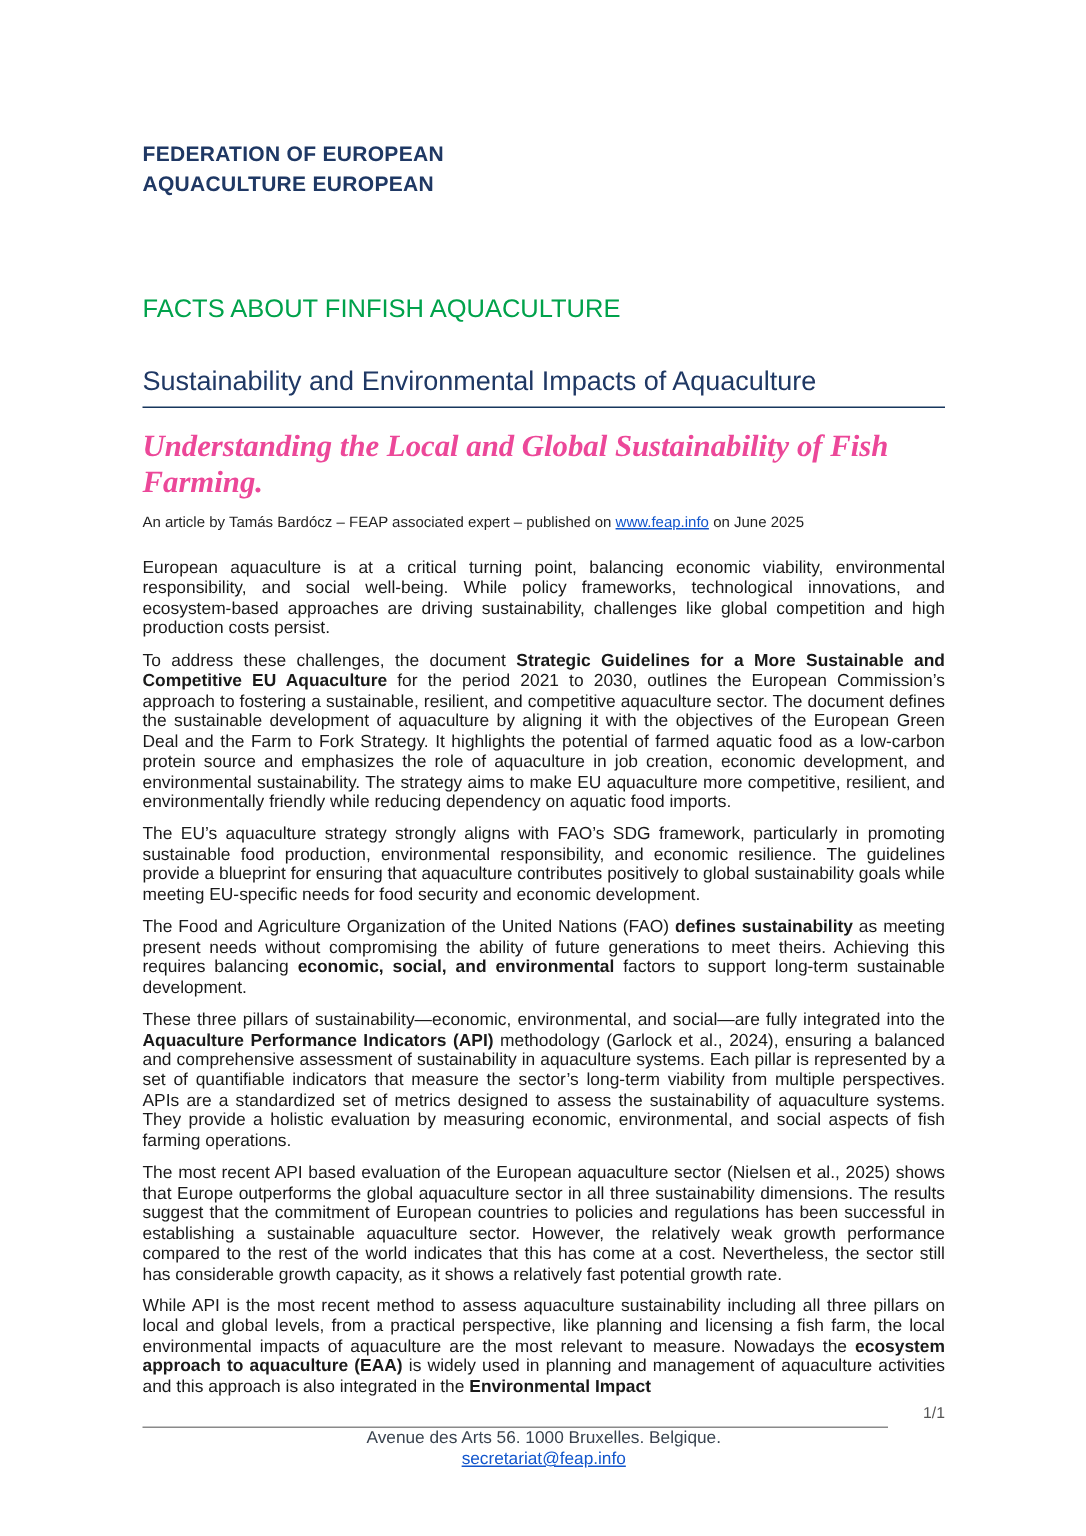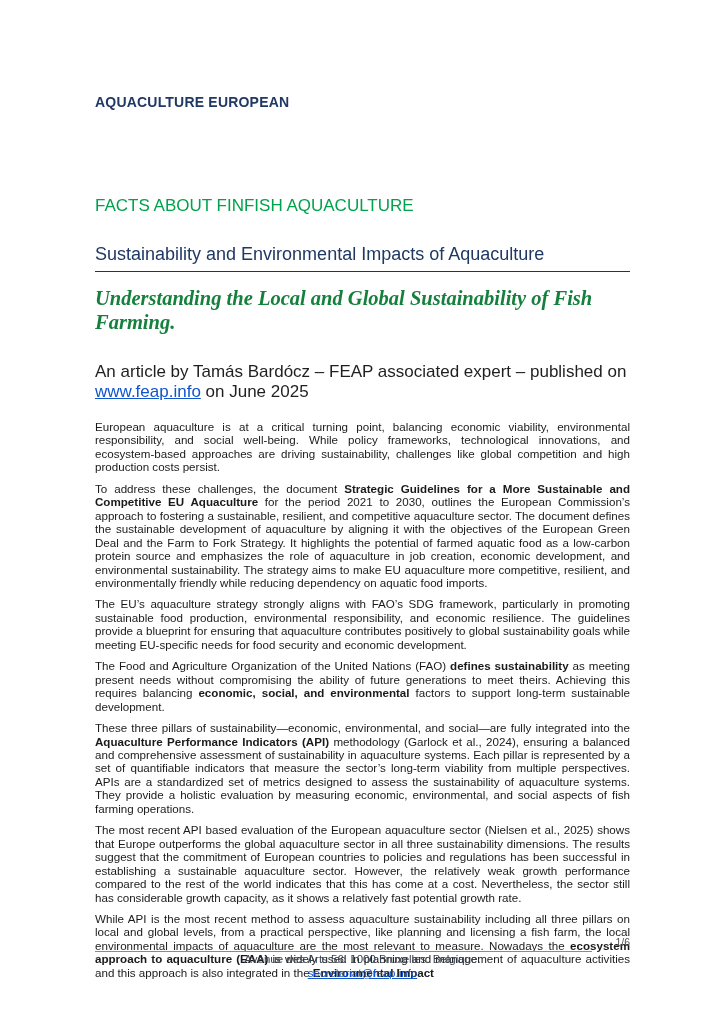--- a/index.html
+++ b/index.html
@@ -38,25 +38,25 @@
     font-weight:normal;
     line-height:21px;
     padding-bottom:6px;
     border-bottom:1.5px solid #17365D;
   }
   .subtitle {
     margin-top:14px;
     font-family:"Liberation Serif", serif;
     font-style:italic;
     font-weight:bold;
-    color:#15803d;
+    color:#ec4899;
     font-size:20.5px;
     line-height:24px;
   }
-  .byline { margin-top:28px; font-size:17px; color:#1f1f1f; }
+  .byline { margin-top:9px; font-size:10px; color:#1f1f1f; }
   .byline a, .footer a { color:#1155CC; text-decoration:underline; }
 
   .article-body { margin-top:18px; }
   .para {
     font-size:11.6px;
     line-height:13.45px;
     text-align:justify;
     margin-bottom:8px;
     color:#1a1a1a;
   }
@@ -68,20 +68,21 @@
   .footer-line { text-align:center; color:#39434F; line-height:14px; }
   .footer-line.first { margin-top:3px; }
 </style>
 </head>
 <body>
 
 <div class="page">
 
   <div class="header">
     <div class="org-title">
+      <div>FEDERATION OF EUROPEAN</div>
       <div>AQUACULTURE EUROPEAN</div>
     </div>
 
   </div>
 
   <div class="section-title">FACTS ABOUT FINFISH AQUACULTURE</div>
 
   <div class="main-title">Sustainability and Environmental Impacts of Aquaculture</div>
 
   <div class="subtitle">Understanding the Local and Global Sustainability of Fish Farming.</div>
@@ -94,19 +95,19 @@
       <p class="para"><span>European aquaculture is at a critical turning point, balancing economic viability, environmental responsibility, and social well-being. While policy frameworks, technological innovations, and ecosystem-based approaches are driving sustainability, challenges like global competition and high production costs persist.</span></p>
       <p class="para"><span>To address these challenges, the document </span><span class="bold">Strategic Guidelines for a More Sustainable and Competitive EU Aquaculture</span><span> for the period 2021 to 2030, outlines the European Commission’s approach to fostering a sustainable, resilient, and competitive aquaculture sector. The document defines the sustainable development of aquaculture by aligning it with the objectives of the European Green Deal and the Farm to Fork Strategy. It highlights the potential of farmed aquatic food as a low-carbon protein source and emphasizes the role of aquaculture in job creation, economic development, and environmental sustainability. The strategy aims to make EU aquaculture more competitive, resilient, and environmentally friendly while reducing dependency on aquatic food imports.</span></p>
       <p class="para"><span>The EU’s aquaculture strategy strongly aligns with FAO’s SDG framework, particularly in promoting sustainable food production, environmental responsibility, and economic resilience. The guidelines provide a blueprint for ensuring that aquaculture contributes positively to global sustainability goals while meeting EU-specific needs for food security and economic development.</span></p>
       <p class="para"><span>The Food and Agriculture Organization of the United Nations (FAO) </span><span class="bold">defines sustainability</span><span> as meeting present needs without compromising the ability of future generations to meet theirs. Achieving this requires balancing </span><span class="bold">economic, social, and environmental</span><span> factors to support long-term sustainable development.</span></p>
       <p class="para"><span>These three pillars of sustainability—economic, environmental, and social—are fully integrated into the </span><span class="bold">Aquaculture Performance Indicators (API)</span><span> methodology (Garlock et al., 2024), ensuring a balanced and comprehensive assessment of sustainability in aquaculture systems. Each pillar is represented by a set of quantifiable indicators that measure the sector’s long-term viability from multiple perspectives. APIs are a standardized set of metrics designed to assess the sustainability of aquaculture systems. They provide a holistic evaluation by measuring economic, environmental, and social aspects of fish farming operations.</span></p>
       <p class="para"><span>The most recent API based evaluation of the European aquaculture sector (Nielsen et al., 2025) shows that Europe outperforms the global aquaculture sector in all three sustainability dimensions. The results suggest that the commitment of European countries to policies and regulations has been successful in establishing a sustainable aquaculture sector. However, the relatively weak growth performance compared to the rest of the world indicates that this has come at a cost. Nevertheless, the sector still has considerable growth capacity, as it shows a relatively fast potential growth rate.</span></p>
       <p class="para"><span>While API is the most recent method to assess aquaculture sustainability including all three pillars on local and global levels, from a practical perspective, like planning and licensing a fish farm, the local environmental impacts of aquaculture are the most relevant to measure. Nowadays the </span><span class="bold">ecosystem approach to aquaculture (EAA)</span><span> is widely used in planning and management of aquaculture activities and this approach is also integrated in the </span><span class="bold">Environmental Impact</span></p>
     </div>
 
   <div class="footer">
-    <div class="page-num">1/6</div>
+    <div class="page-num">1/1</div>
     <div class="rule"></div>
     <div class="footer-line">Avenue des Arts 56. 1000 Bruxelles. Belgique.</div>
     <div class="footer-line"><a href="#">secretariat@feap.info</a></div>
   </div>
 
 </div>
 
 </body></html>

